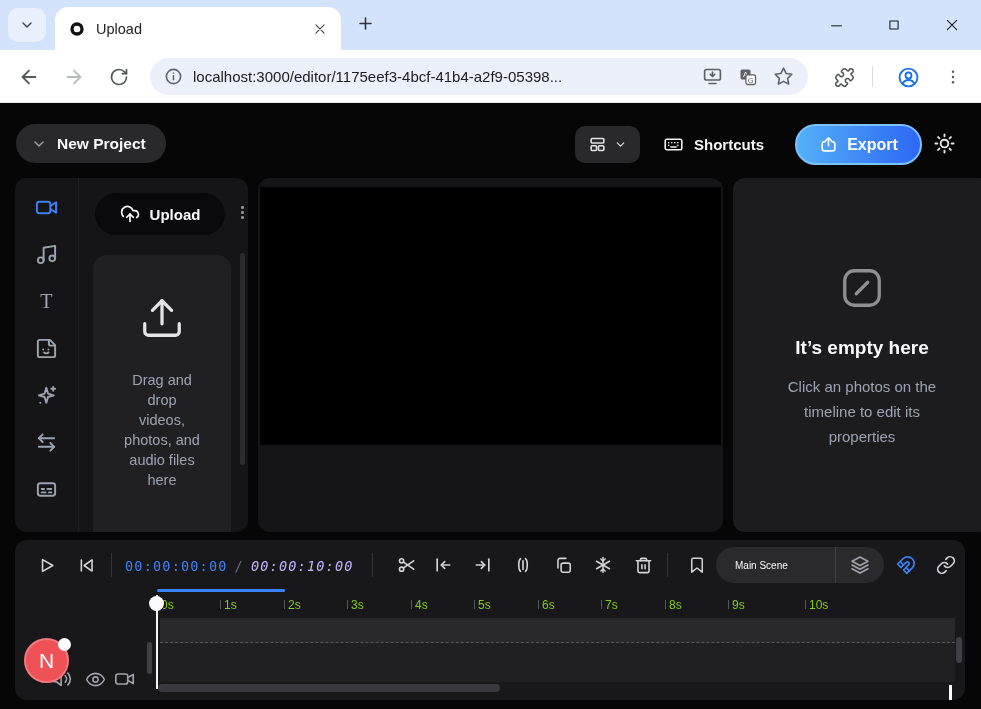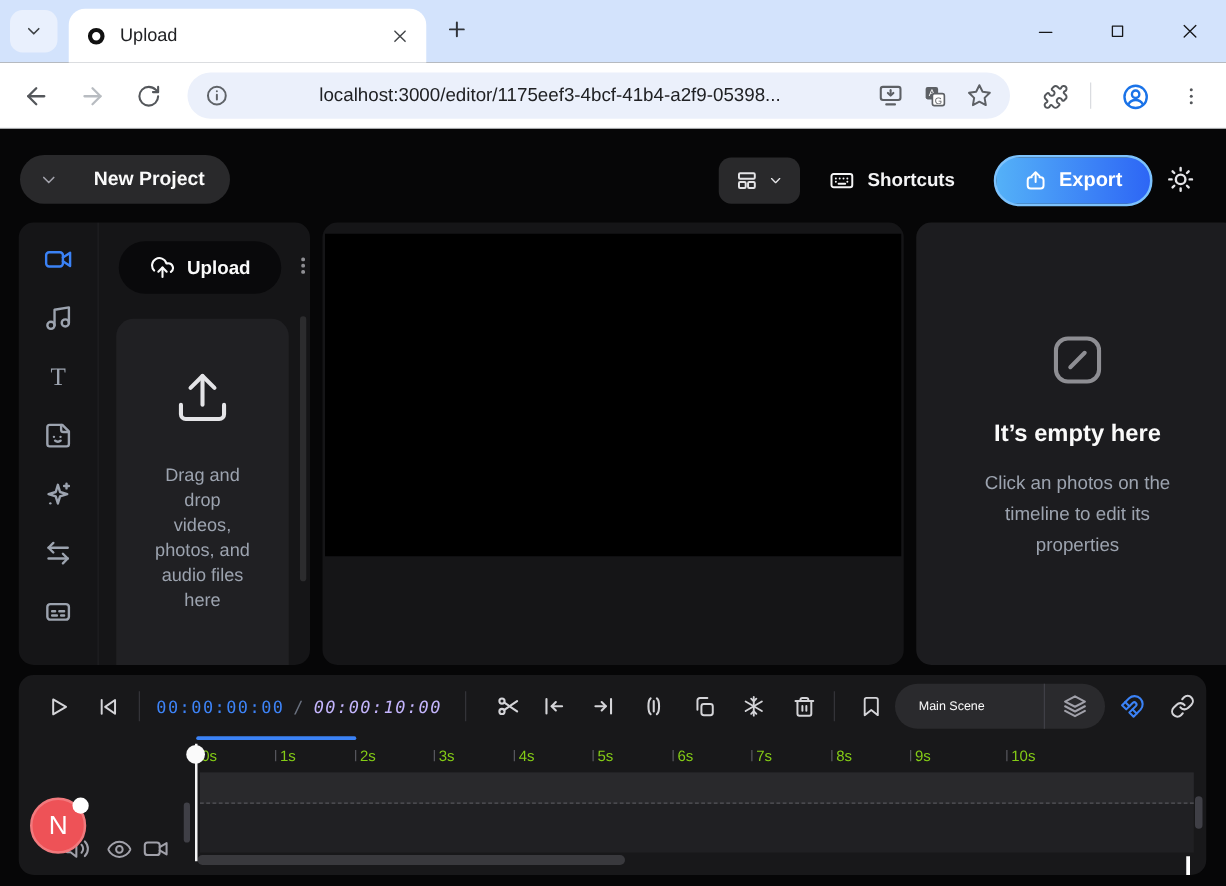--- a/index.html
+++ b/index.html
@@ -21,28 +21,28 @@
   .tab-title { margin-left:11px; font-size:14.5px; color:#202124; flex:1; }
   .tab-close { color:#44474a; cursor:pointer; }
   .newtab { left:356px; top:14px; color:#30343a; }
   .win-btn { top:11px; width:30px; height:28px; display:flex; align-items:center; justify-content:center; color:#17181a; }
 
   
   .btoolbar { position:absolute; left:0; top:50px; width:981px; height:53px; background:#fff; border-bottom:1px solid #e8eaed; }
   .nav-ic { top:15px; width:24px; height:24px; color:#54575b; display:flex; align-items:center; justify-content:center; }
   .urlbar { left:150px; top:8px; width:658px; height:37px; border-radius:19px; background:#ebf0fb;
     display:flex; align-items:center; padding:0 14px; color:#5f6368; }
-  .url-text { margin-left:10px; font-size:15px; color:#202124; flex:1; white-space:nowrap; overflow:hidden;text-align:center; }
+  .url-text { margin-left:10px; font-size:15px; color:#202124; flex:1; white-space:nowrap; overflow:hidden; }
   .url-ic { margin-left:15px; color:#5d6065; flex:none; }
   .tb-sep { left:872px; top:16px; width:1px; height:21px; background:#dadce0; }
 
   
   .app { position:absolute; left:0; top:103px; width:981px; height:606px; background:#060607; }
   .pill-btn { background:#29292b; border-radius:20px; display:flex; align-items:center; color:#fafafa; }
-  .project-btn { left:16px; top:21px; height:39px; padding:0 20px 0 15px; gap:28px; font-size:15.5px; font-weight:700; }
+  .project-btn { left:16px; top:21px; height:39px; padding:0 20px 0 15px; gap:10px; font-size:15.5px; font-weight:700; }
   .project-btn .chev { color:#a1a1aa; }
   .layout-btn { left:575px; top:23px; width:65px; height:37px; border-radius:10px; justify-content:center; gap:7px; color:#e4e4e7; }
   .shortcuts-btn { left:663px; top:23px; height:37px; display:flex; align-items:center; gap:10px;
     color:#f4f4f5; font-size:15px; font-weight:600; }
   .export-btn { left:795px; top:21px; width:127px; height:41px; border-radius:21px;
     background:linear-gradient(90deg, var(--export-gradient-start,#54b1f8), var(--export-gradient-end,#2d66f5));
     border:2px solid var(--export-border,#7cc2fd); display:flex; align-items:center; justify-content:center; gap:9px;
     color:#fff; font-size:16px; font-weight:600; }
   .theme-btn { left:933px; top:29px; color:#e4e4e7; }
 

